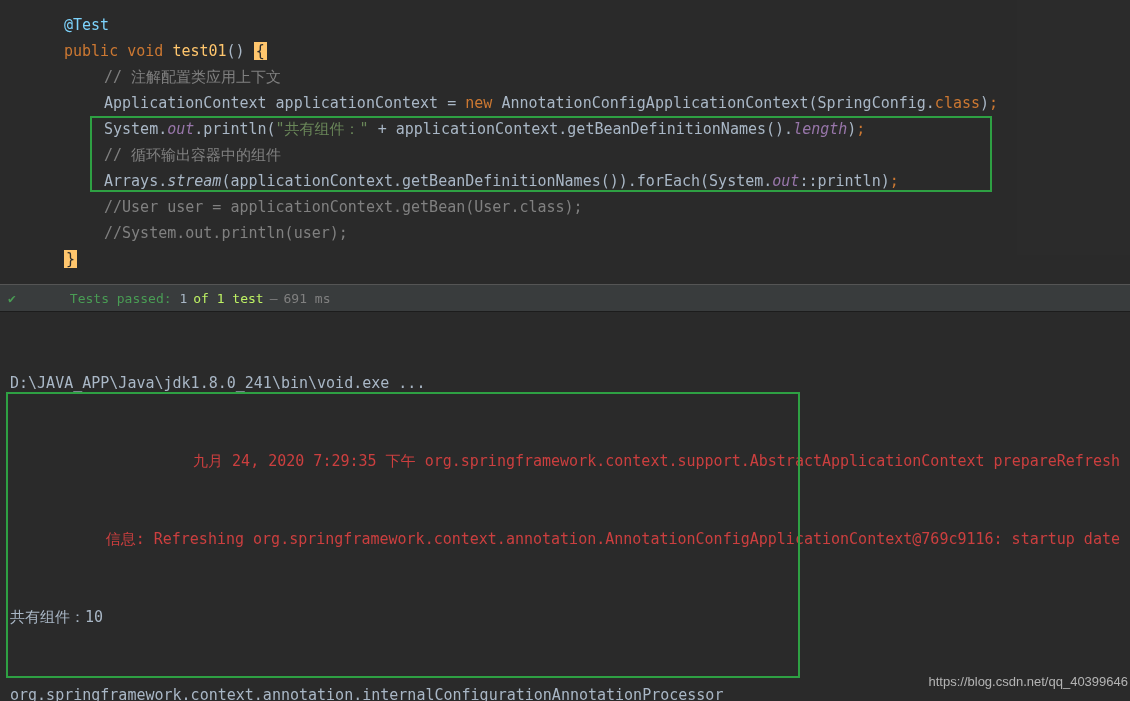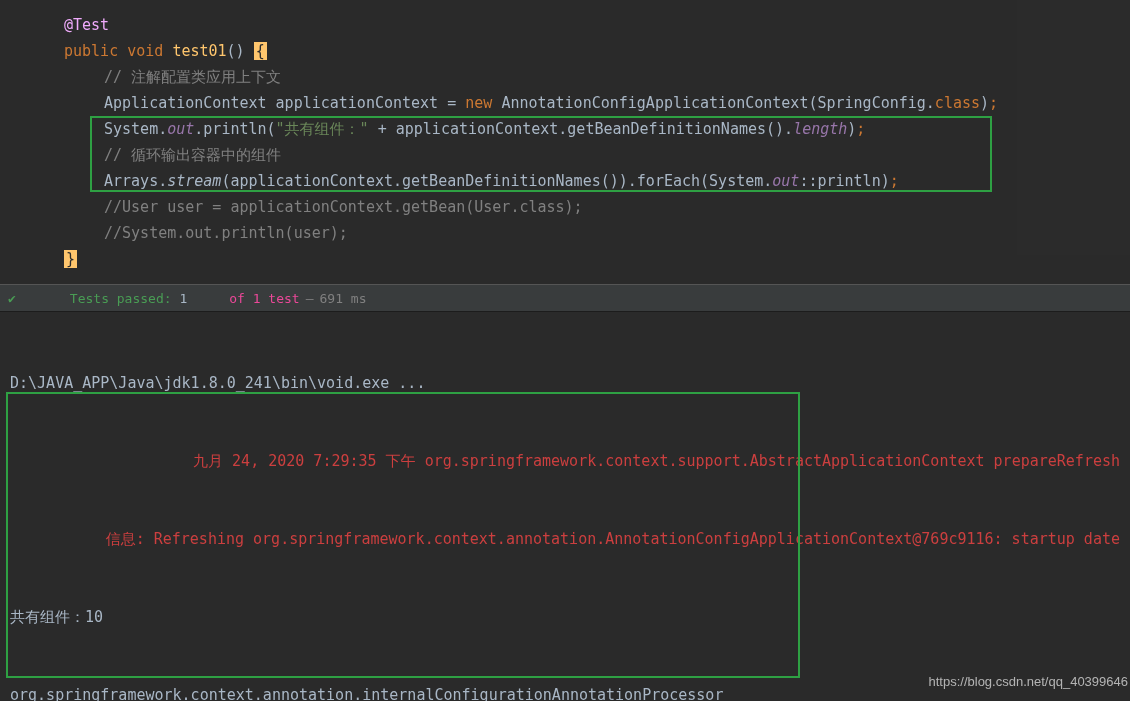--- a/index.html
+++ b/index.html
@@ -19,21 +19,21 @@
     }
     .editor-pane {
       background: rgba(43, 43, 43, 0.7);
       padding: 12px 0 12px 50px;
       position: relative;
     }
     .code-line {
       line-height: 26px;
       white-space: pre;
     }
-    .annotation { color: #f0abfc; margin-top: 21px; }
+    .annotation { color: #7dd3fc; margin-top: 21px; }
     .keyword { color: #cc7832; }
     .method-name { color: #ffc66d; }
     .brace-highlight { background: #ffc66d; color: #2b2b2b; padding: 0 2px; }
     .comment { color: #808080; }
     .class-name { color: #a9b7c6; }
     .new-kw { color: #cc7832; }
     .string { color: #6a8759; }
     .field { color: #9876aa; font-style: italic; }
     .static-method { font-style: italic; color: #a9b7c6; }
     .paren { color: #a9b7c6; }
@@ -60,21 +60,21 @@
       gap: 6px;
       border-top: 1px solid #555;
       border-bottom: 1px solid #1c1c1c;
     }
     .check-icon {
       color: #499c54;
       font-weight: bold;
     }
     .tests-passed { color: #499c54; margin-left: 48px; }
     .tests-passed-num { color: #a9b7c6; }
-    .tests-count { color: #ec4899; margin-left: 36px; }
+    .tests-count { color: #bef264; }
     .dash { color: #808080; }
     .duration { color: #808080; }
 
     .console-pane {
       background: rgba(43, 43, 43, 0.75);
       padding: 6px 10px;
       line-height: 26px;
       white-space: pre;
       position: relative;
     }

